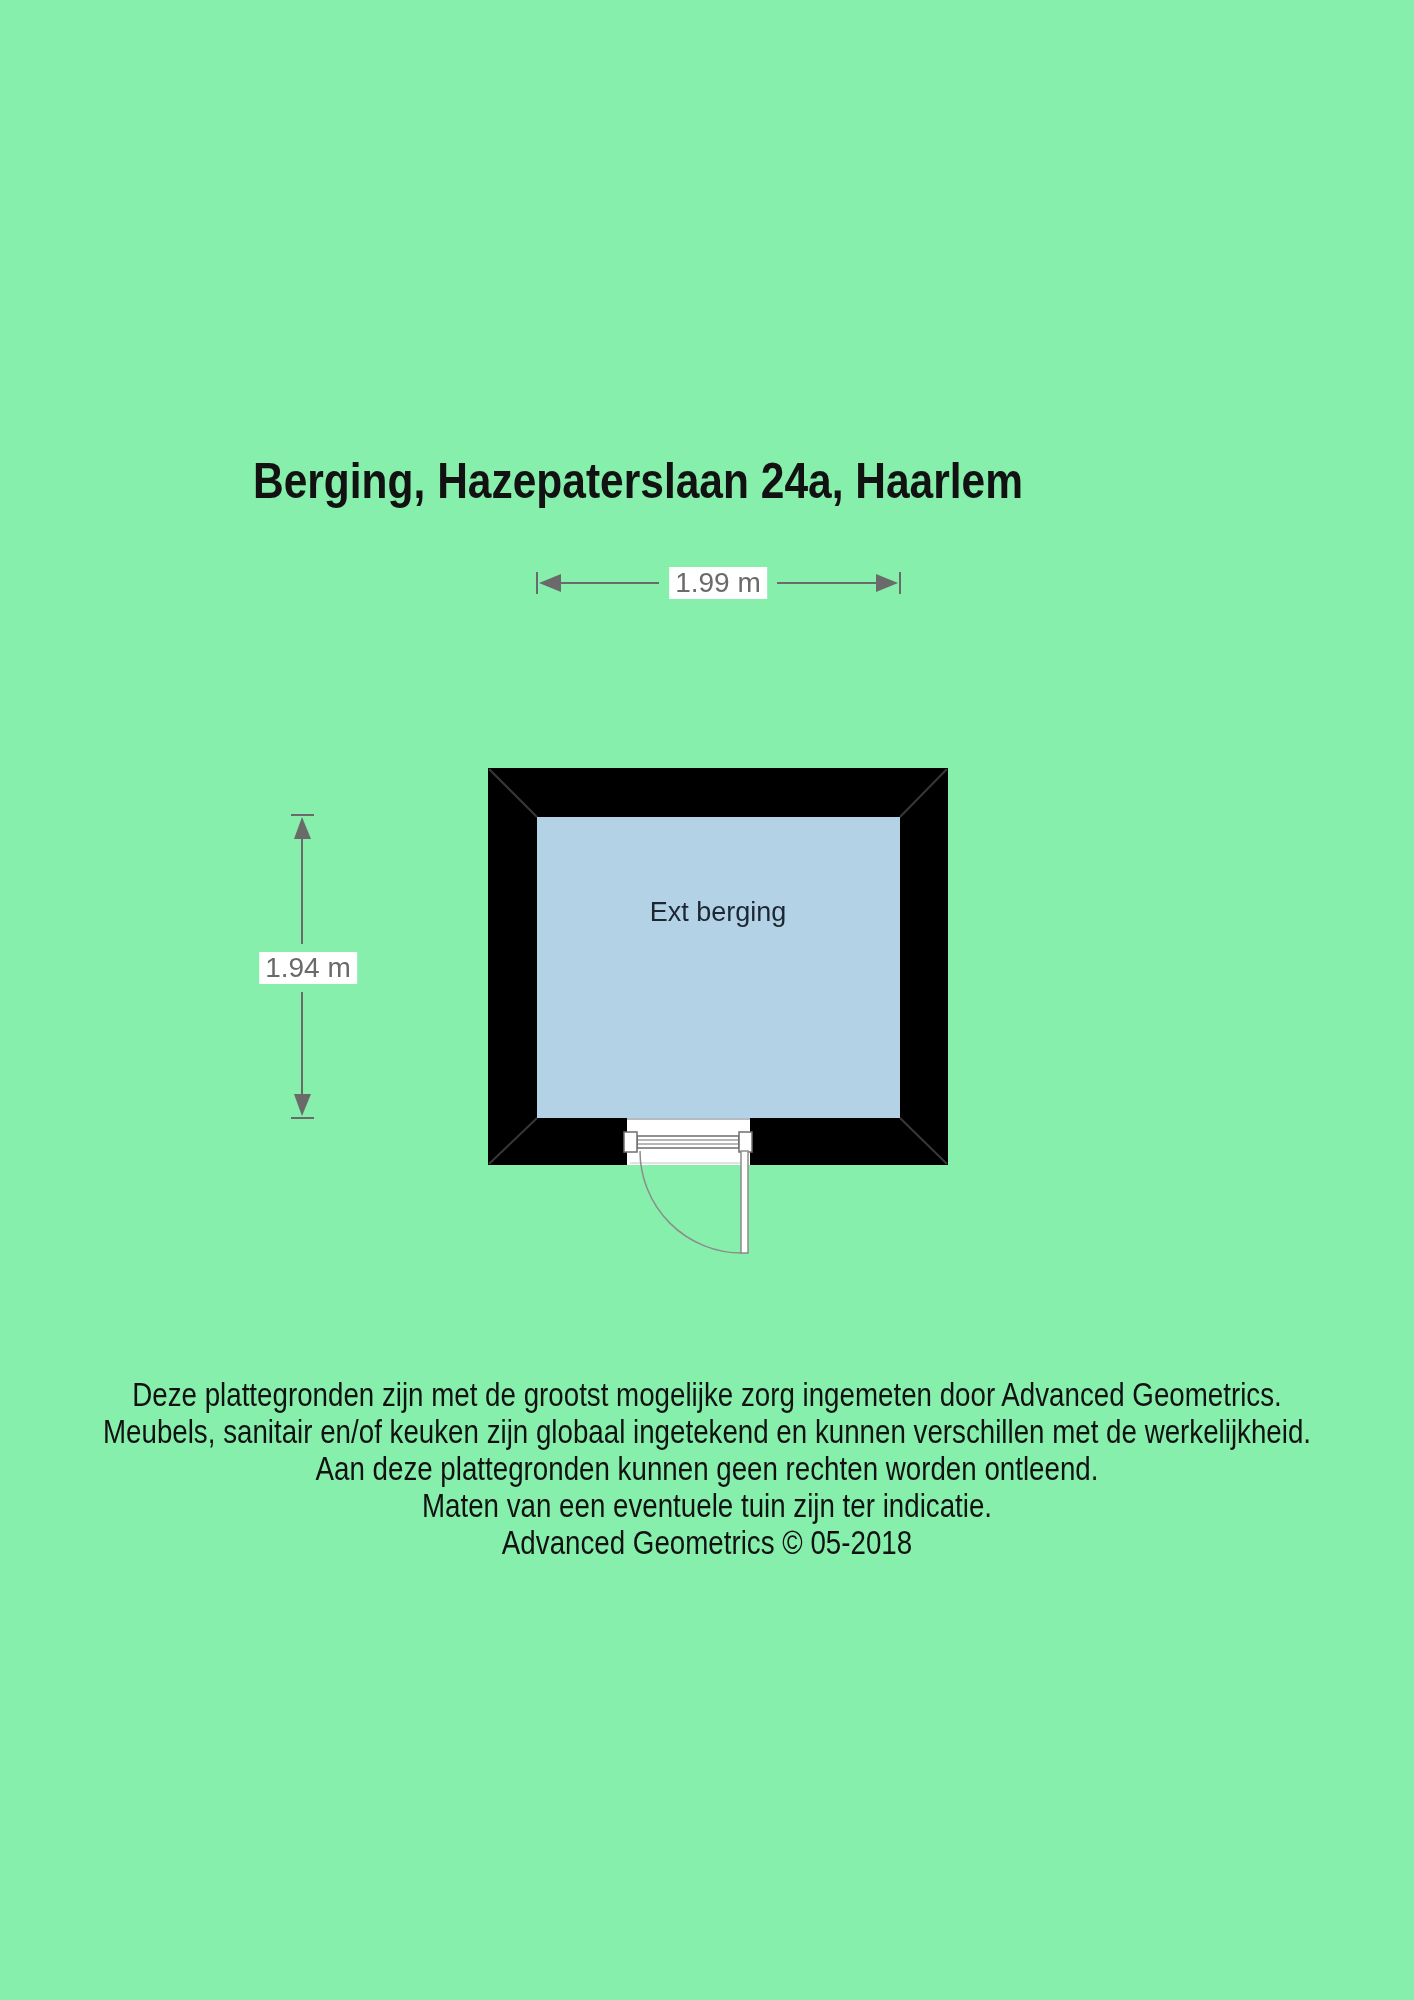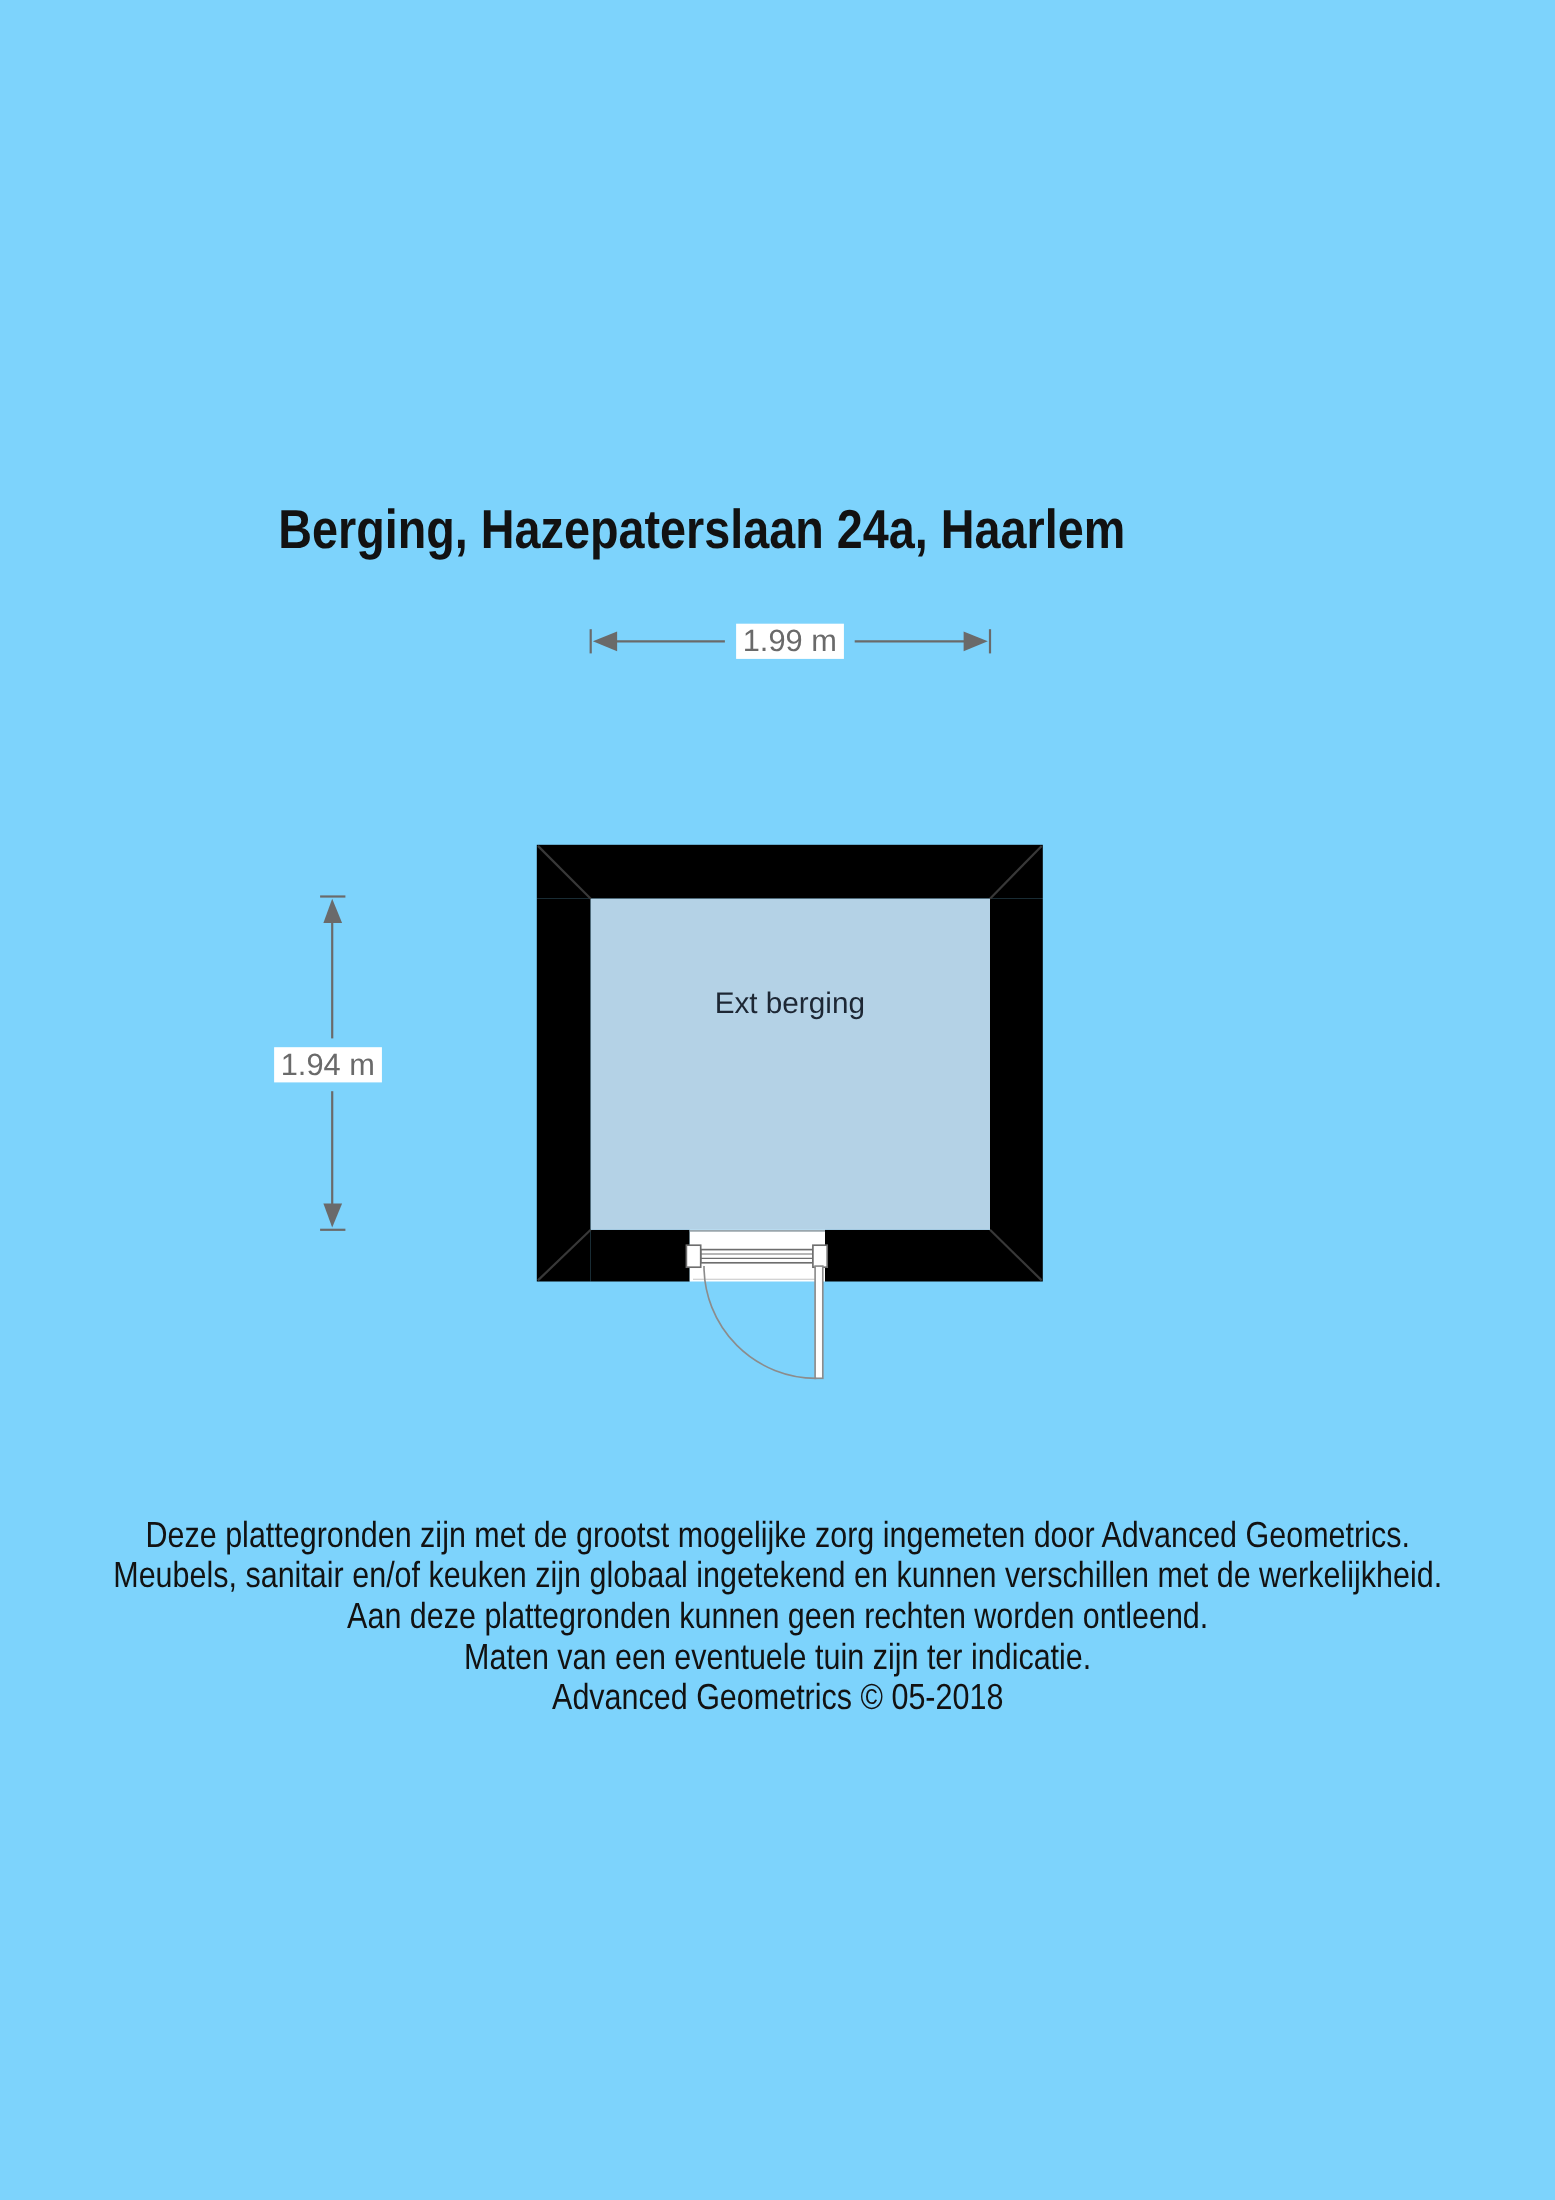--- a/index.html
+++ b/index.html
@@ -1,20 +1,20 @@
 <!DOCTYPE html>
 <html><head>
 <meta charset="utf-8">
 <style>
   html, body { margin: 0; padding: 0; background: #ffffff; }
   .page {
     position: relative;
     width: 1414px;
     height: 2000px;
-    background: #7dd3fc;
+    background: #86efac;
     overflow: hidden;
     font-family: "Liberation Sans", sans-serif;
   }
   .title {
     position: absolute;
     left: 638px;
     top: 456px;
     margin: 0;
     transform: translateX(-50%) scaleX(0.85);
     font-size: 50px;
@@ -32,21 +32,21 @@
   .dim-label {
     position: absolute;
     transform: translate(-50%, -50%);
     font-size: 28px;
     color: #6a6a6a;
     white-space: nowrap;
     background: #ffffff;
     padding: 0 6px;
   }
   .dim-label.h { left: 718px; top: 583px; }
-  .dim-label.v { left: 298px; top: 968px; }
+  .dim-label.v { left: 308px; top: 968px; }
   .room-label {
     position: absolute;
     left: 718px; top: 912px;
     transform: translate(-50%, -50%);
     font-size: 27px;
     color: #1d2734;
     white-space: nowrap;
   }
   .disclaimer {
     position: absolute;

